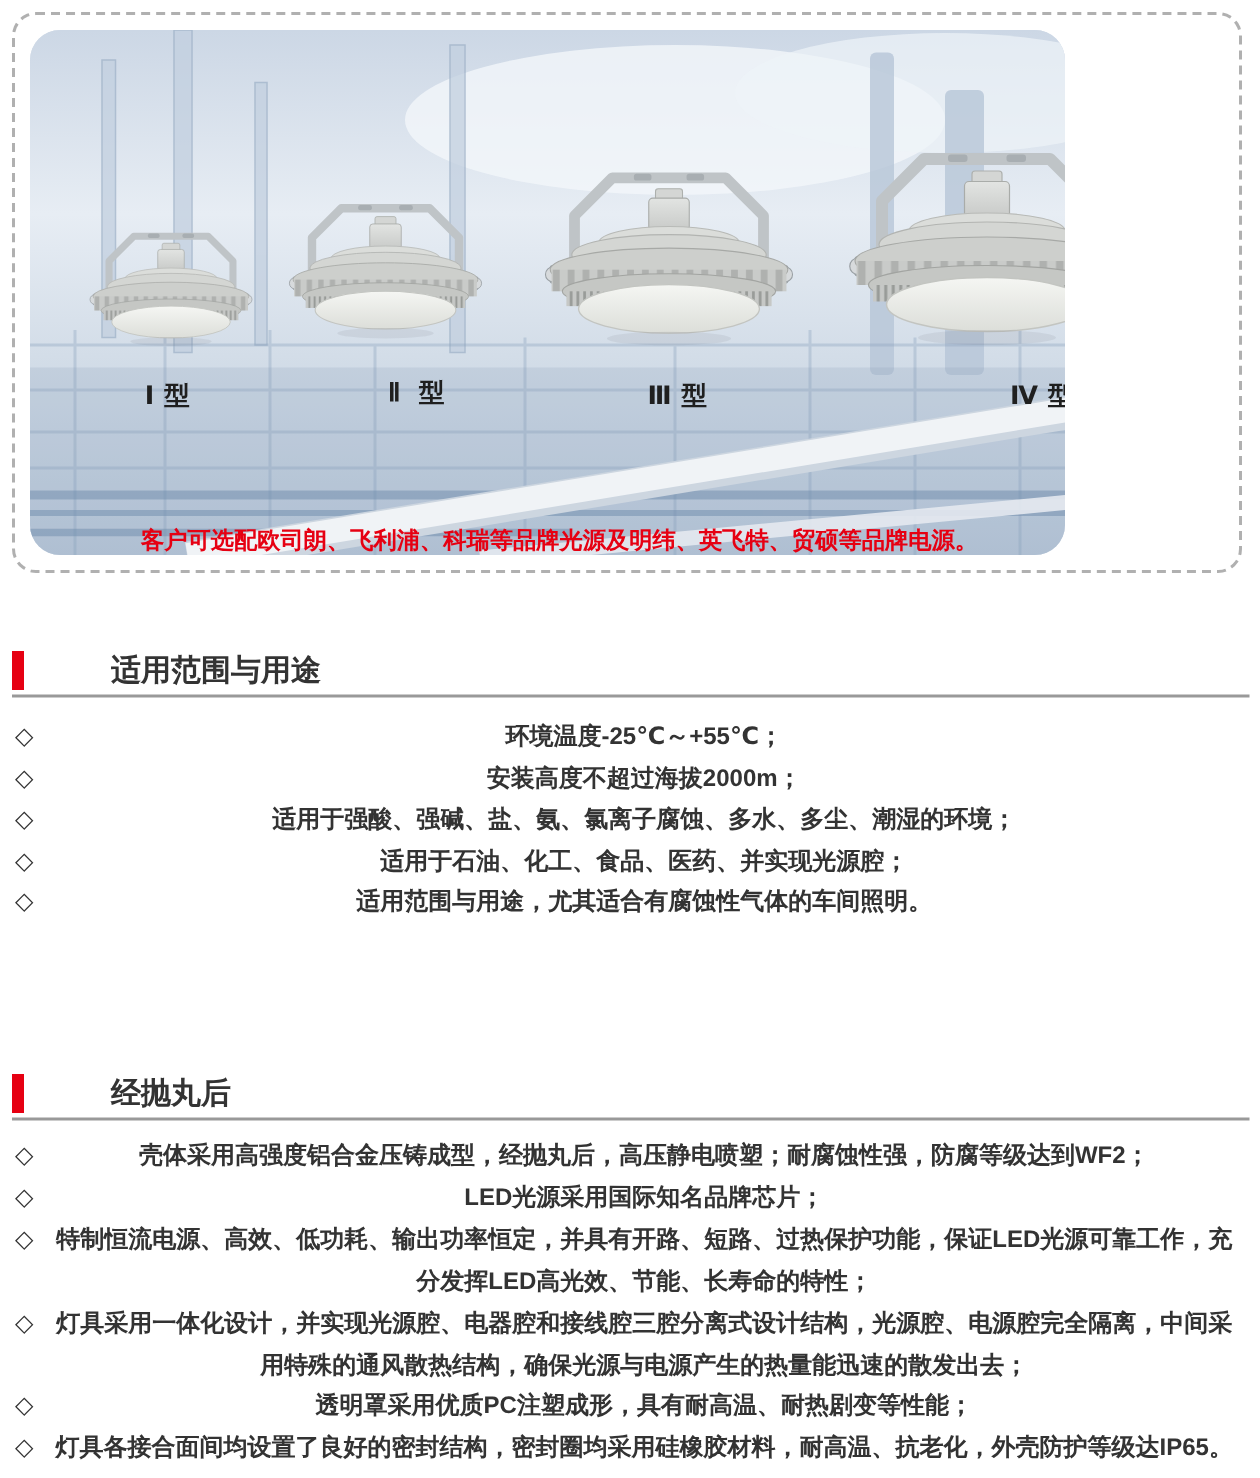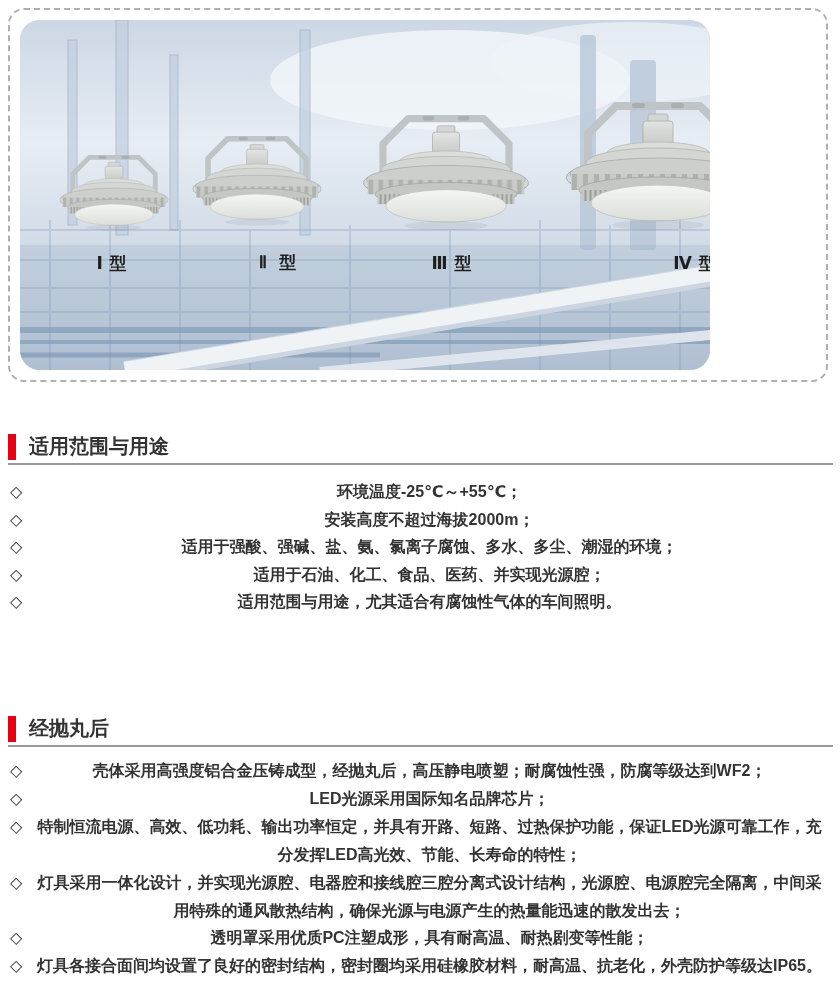--- a/index.html
+++ b/index.html
@@ -30,21 +30,21 @@
   }
   .model-label.m1{left:92px;} .model-label.m2{left:258px;font-family:Liberation Mono, monospace;}
   .model-label.m3{left:432px;} .model-label.m4{left:652px;margin-left:23px;}
   .brand-note{
     position:absolute;left:74px;top:330px;width:700px;
     font-size:15.5px;font-weight:700;color:#e60012;white-space:nowrap;
   }
   
   .section-h{
     position:absolute;left:8px;width:825px;height:33px;
-    display:flex;align-items:center;border-bottom:2px solid #999999;
+    display:flex;align-items:center;border-bottom:2px solid #999999;gap:45px;
   }
   .section-h.h1{top:430px;} .section-h.h2{top:712px;}
   .red-bar{width:8px;height:26px;background:#e60012;flex:none;}
   .section-title{margin-left:13px;font-size:20px;font-weight:700;color:#333333;}
   .bullet-list{
     position:absolute;left:10px;width:815px;margin:0;padding:0;list-style:none;
   }
   .bullet-list.l1{top:478px;}
   .bullet-list.l1 li{line-height:27.5px;}
   .bullet-list.l2{top:757px;}
@@ -149,20 +149,21 @@
     </svg>
   <svg class="lamp lamp4" viewBox="0 0 200 140">
       <use href="#lamp"></use>
     </svg>
 
   <div class="model-label m1">Ⅰ 型</div>
   <div class="model-label m2">Ⅱ 型</div>
   <div class="model-label m3">Ⅲ 型</div>
   <div class="model-label m4">Ⅳ 型</div>
 
+  <div class="brand-note">客户可选配欧司朗、飞利浦、科瑞等品牌光源及明纬、英飞特、贸硕等品牌电源。</div>
 </div>
 
 <div class="section-h h1">
   <span class="red-bar"></span>
   <span class="section-title">适用范围与用途</span>
 </div>
 
 <ul class="bullet-list l1">
   <li>
     <span class="diamond">◇</span>

